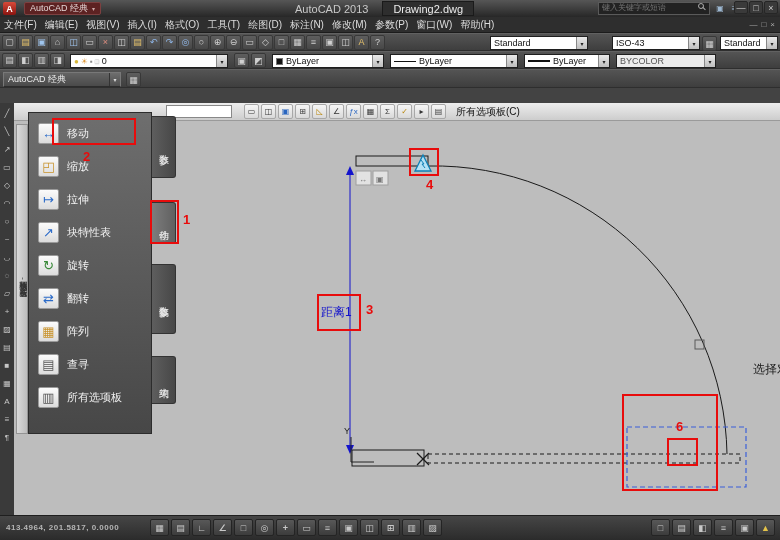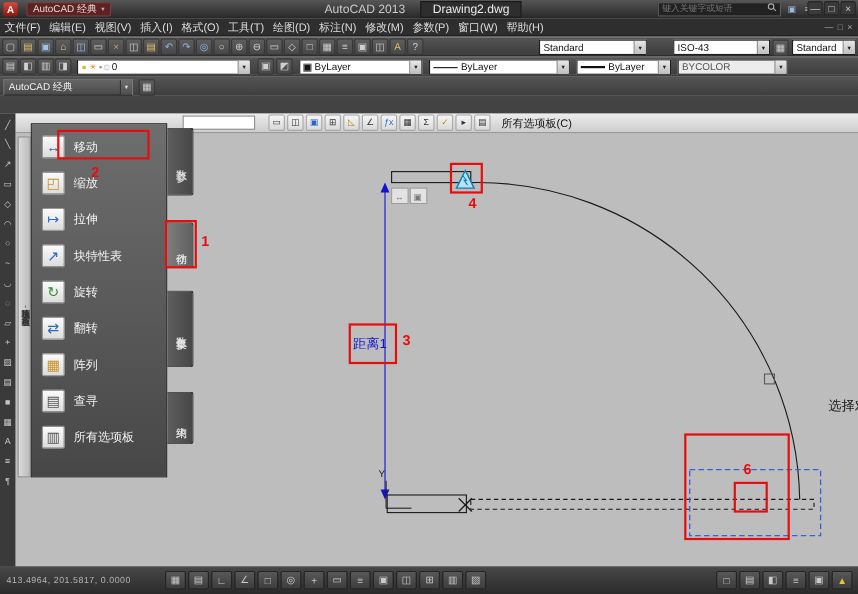--- a/index.html
+++ b/index.html
@@ -112,21 +112,21 @@
   #rbox2{left:52px;top:118px;width:84px;height:27px;}
   #rbox3{left:317px;top:294px;width:44px;height:37px;}
   #rbox4{left:409px;top:148px;width:30px;height:28px;}
   #rbox6a{left:622px;top:394px;width:96px;height:97px;}
   #rbox6b{left:667px;top:438px;width:31px;height:28px;}
   #rnum1{left:183px;top:212px;} #rnum2{left:83px;top:149px;} #rnum3{left:366px;top:302px;}
   #rnum4{left:426px;top:177px;} #rnum6{left:676px;top:419px;}
 
   
   .statusbar{position:absolute;left:0;top:515px;width:780px;height:25px;
-    background:linear-gradient(#464646,#2b2b2b);border-top:1px solid #1f1f1f;z-index:20;}
+    background:linear-gradient(#464646,#2b2b2b);border-top:1px solid #1f1f1f;z-index:20;font-weight:bold;}
   .coords{position:absolute;left:6px;top:7px;font-size:8px;color:#b5b5b5;letter-spacing:.5px;}
   .sbtns{position:absolute;left:150px;top:3px;display:flex;gap:2px;}
   .sbtns-r{position:absolute;right:5px;top:3px;display:flex;gap:2px;}
   .sbtn{width:19px;height:17px;background:linear-gradient(#585858,#3c3c3c);border:1px solid #242424;
     border-radius:2px;color:#c9c9c9;font-size:9px;display:flex;align-items:center;justify-content:center;flex:none;}
   .sbtns-r .sbtn:last-child{color:#e4c34a;}
 </style>
 </head>
 <body>
 

